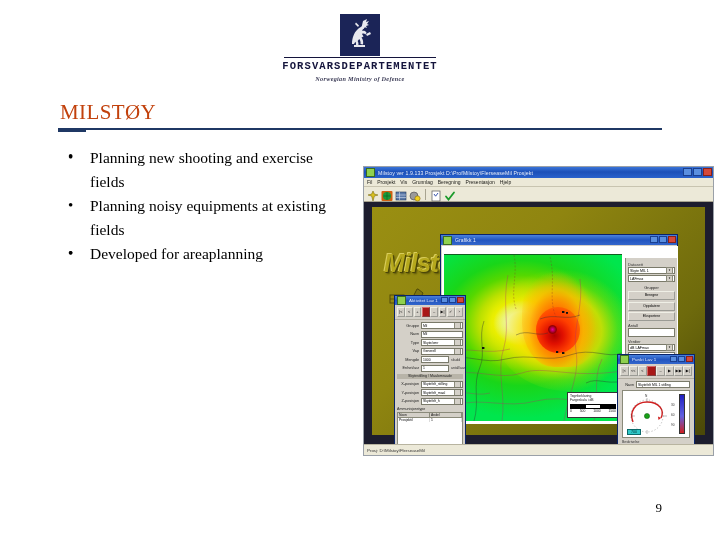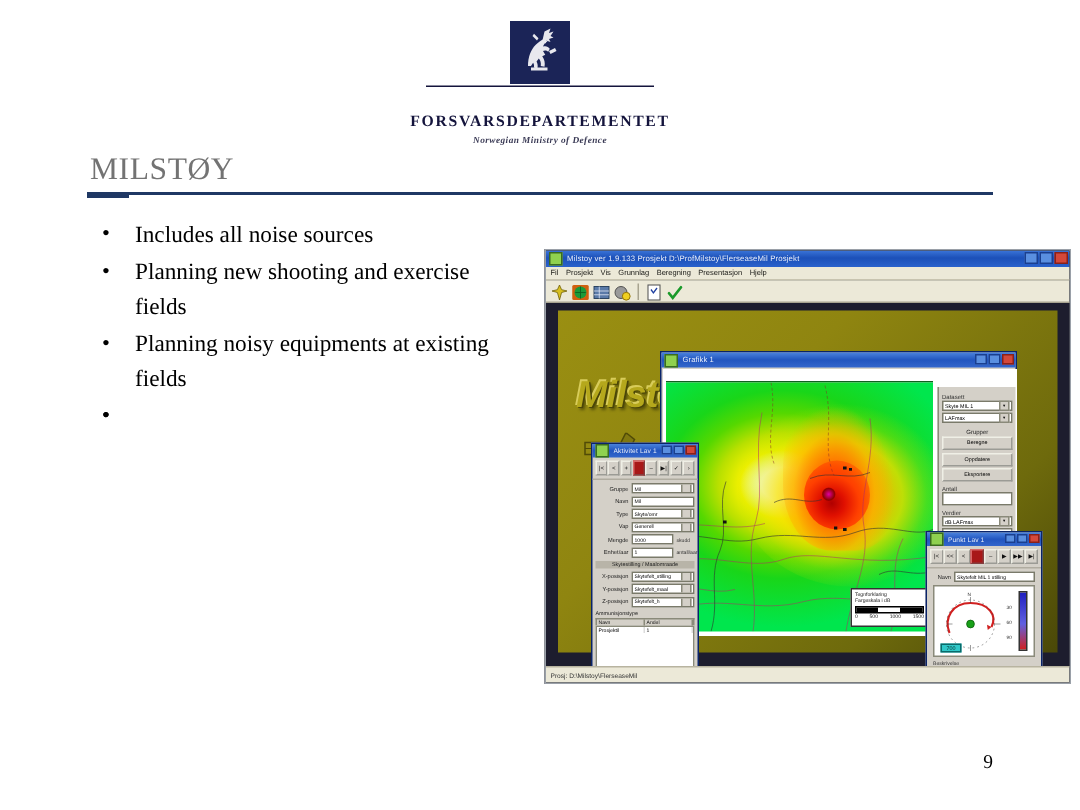--- a/index.html
+++ b/index.html
@@ -28,26 +28,26 @@
     height: 42px;
     margin: 0 auto;
     background: #1b2457;
     position: relative;
     display: block;
   }
   .shield svg {
     display: block;
   }
   .logo-wordmark {
-    font-family: Liberation Serif, serif;
+    font-family: Liberation Mono, monospace;
     font-size: 10.5px;
     letter-spacing: 1.1px;
     color: #14143c;
     font-weight: bold;
-    margin-top: 18px;
+    margin-top: 3px;
     line-height: 1.1;
   }
   .logo-rule-top {
     width: 152px;
     height: 1px;
     background: #14143c;
     margin: 1px auto 2px auto;
   }
   .logo-sub {
     font-family: "Liberation Serif", serif;
@@ -59,21 +59,21 @@
     margin-top: 2px;
   }
 
   
   .slide-title {
     position: absolute;
     left: 60px;
     top: 100px;
     font-family: "Liberation Serif", serif;
     font-size: 21px;
-    color: #737373;
+    color: #c2410c;
     letter-spacing: 0.4px;
   }
   .title-rule {
     position: absolute;
     left: 58px;
     top: 128px;
     width: 604px;
     height: 2px;
     background: #1f3864;
   }
@@ -573,25 +573,25 @@
   <div class="logo-rule-top"></div>
   <div class="logo-wordmark">FORSVARSDEPARTEMENTET</div>
   <div class="logo-sub">Norwegian Ministry of Defence</div>
 </div>
 
 <div class="slide-title">MILSTØY</div>
 <div class="title-rule"></div>
 <div class="title-tab"></div>
 
 <ul class="bullets">
-  <li><span class="dot">•</span><span>Includes all noise sources</span></li>
+  <li><span class="dot">•</span></li>
   <li><span class="dot">•</span><span>Planning new shooting and exercise fields</span></li>
   <li><span class="dot">•</span><span>Planning noisy equipments at existing fields</span></li>
   <li><span class="dot">•</span></li>
-  <li><span class="dot">•</span></li>
+  <li><span class="dot">•</span><span>Developed for areaplanning</span></li>
 </ul>
 
 <div class="page-num">9</div>
 
 <div class="app-shot">
 
   <div class="app-titlebar">
     <span class="tb-icon"></span>
     <span class="tb-text">Milstoy  ver 1.9.133  Prosjekt D:\ProfMilstoy\FlerseaseMil  Prosjekt</span>
     <span class="tb-buttons">

